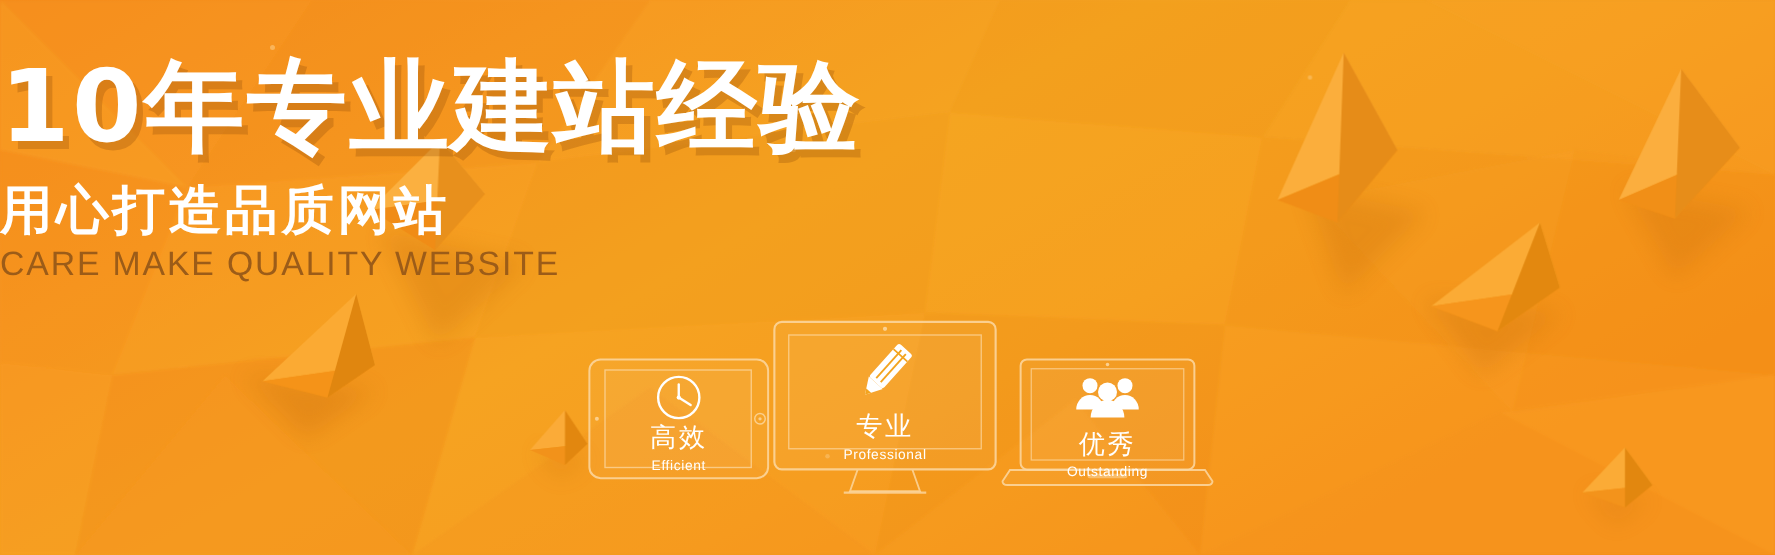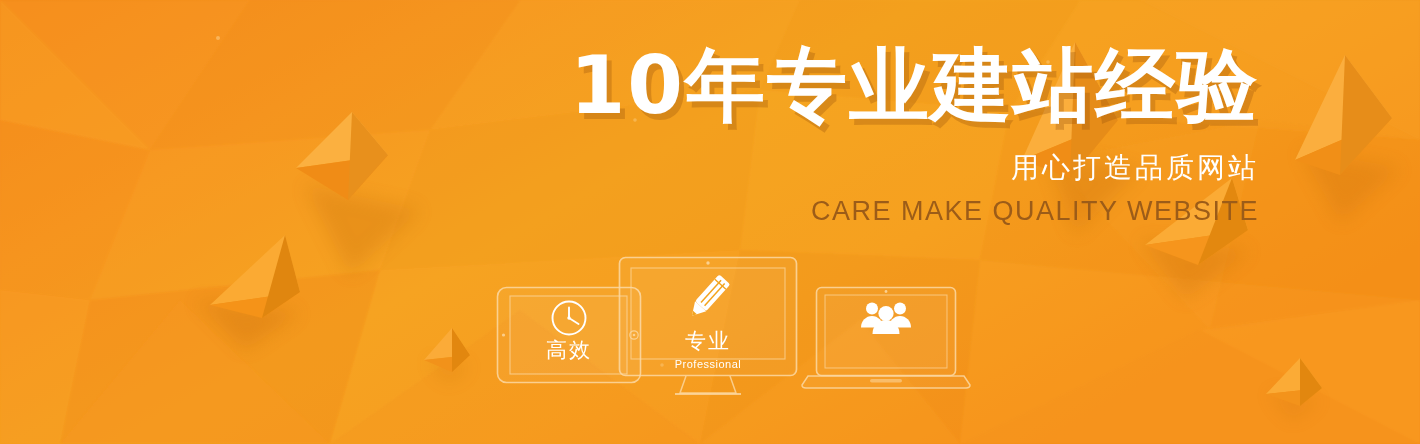--- a/index.html
+++ b/index.html
@@ -23,41 +23,40 @@
     width: 100%;
     height: 100%;
   }
 
   
   .text-block {
     position: absolute;
     left: 0;
     top: 0;
     width: 1227px;
-    text-align: right;
+    text-align: left;
     z-index: 6;
-    margin-left: 32px;
   }
   .headline {
     margin: 0;
     padding-top: 42px;
     font-size: 80px;
     line-height: 88px;
     font-weight: bold;
     color: #ffffff;
     letter-spacing: 2px;
     text-shadow: 5px 6px 0 rgba(150, 78, 10, 0.30);
     font-family: "DejaVu Sans", "Liberation Sans", sans-serif;
   }
   .subhead-cn {
     margin: 0;
     padding-top: 18px;
-    font-size: 28px;
+    font-size: 42px;
     line-height: 40px;
-    font-weight: normal;
+    font-weight: bold;
     color: #ffffff;
     letter-spacing: 3px;
     font-family: "DejaVu Sans", "Liberation Sans", sans-serif;
   }
   .subhead-en {
     margin: 0;
     padding-top: 6px;
     font-size: 27px;
     line-height: 34px;
     font-weight: normal;
@@ -92,21 +91,21 @@
     letter-spacing: 0.5px;
     white-space: nowrap;
   }
   .dev-text {
     position: absolute;
     width: 100%;
     text-align: center;
     pointer-events: none;
   }
   
-  #device-tablet { left: 496px; top: 286px; width: 146px; height: 92px; }
+  #device-tablet { left: 470px; top: 286px; width: 146px; height: 92px; }
   #device-monitor { left: 618px; top: 256px; width: 180px; height: 140px; }
   #device-laptop  { left: 800px; top: 286px; width: 172px; height: 104px; }
 </style>
 </head>
 <body>
 
 <div id="banner">
 
   <svg id="poly-layer" viewBox="0 0 1420 444" preserveAspectRatio="none" xmlns="http://www.w3.org/2000/svg">
     <defs>
@@ -230,20 +229,21 @@
 
         <g>
           <circle cx="73" cy="32" r="16.5" fill="none" stroke="#ffffff" stroke-width="1.9"></circle>
           <line x1="73" y1="32" x2="73" y2="21.5" stroke="#ffffff" stroke-width="1.9" stroke-linecap="round"></line>
           <line x1="73" y1="32" x2="82.5" y2="38" stroke="#ffffff" stroke-width="1.9" stroke-linecap="round"></line>
           <circle cx="73" cy="32" r="1.7" fill="#ffffff"></circle>
         </g>
       </svg>
       <div class="dev-text" style="top:51px;">
         <div class="dev-label-cn">高效</div>
+        <div class="dev-label-en">Efficient</div>
       </div>
     </div>
 
     <div class="device" id="device-monitor">
       <svg width="180" height="140" viewBox="0 0 180 140" xmlns="http://www.w3.org/2000/svg">
         <rect x="1.5" y="1.5" width="177" height="118" rx="6" ry="6" fill="rgba(255,255,255,0.05)" stroke="#fcd9a4" stroke-width="1.7" opacity="0.85"></rect>
         <rect x="13" y="12" width="154" height="91" fill="rgba(255,255,255,0.04)" stroke="#fcd9a4" stroke-width="1.1" opacity="0.7"></rect>
         <circle cx="90" cy="7" r="1.7" fill="#fcd9a4" opacity="0.85"></circle>
 
         <path d="M68 120 L62 137 L118 137 L112 120" fill="none" stroke="#fcd9a4" stroke-width="1.5" opacity="0.8"></path>
@@ -275,16 +275,20 @@
 
         <g fill="#ffffff">
           <circle cx="72" cy="22.5" r="6"></circle>
           <path d="M61 41.5 a11 11.5 0 0 1 22 0 z"></path>
           <circle cx="100" cy="22.5" r="6"></circle>
           <path d="M89 41.5 a11 11.5 0 0 1 22 0 z"></path>
           <circle cx="86" cy="27.5" r="7.6"></circle>
           <path d="M72.5 48 a13.5 14 0 0 1 27 0 z"></path>
         </g>
       </svg>
+      <div class="dev-text" style="top:56px;">
+        <div class="dev-label-cn">优秀</div>
+        <div class="dev-label-en">Outstanding</div>
+      </div>
     </div>
 
   </div>
 </div>
 
 </body></html>

